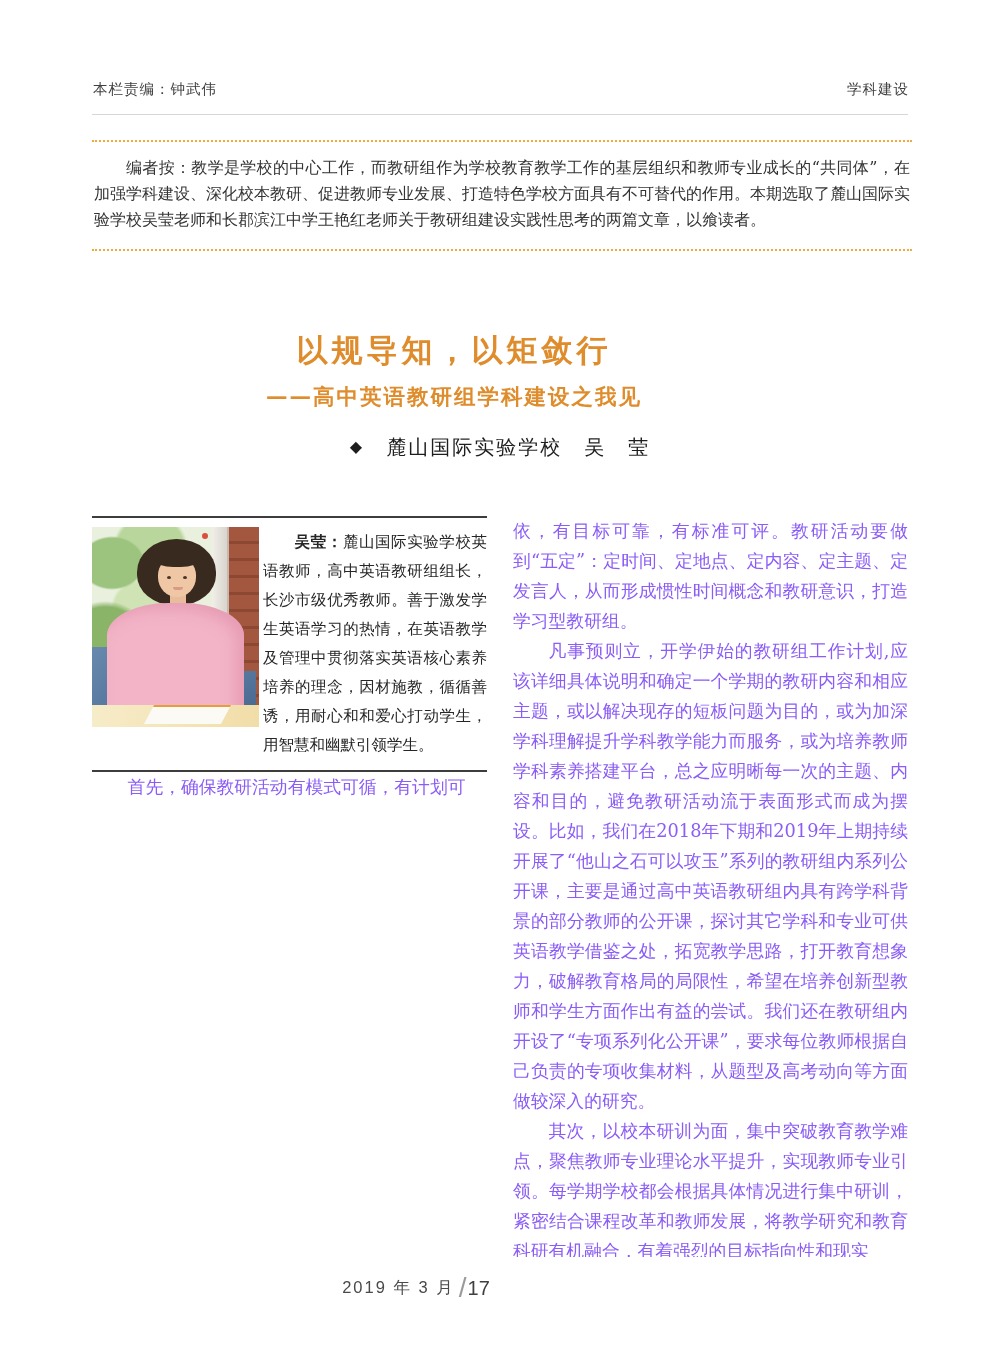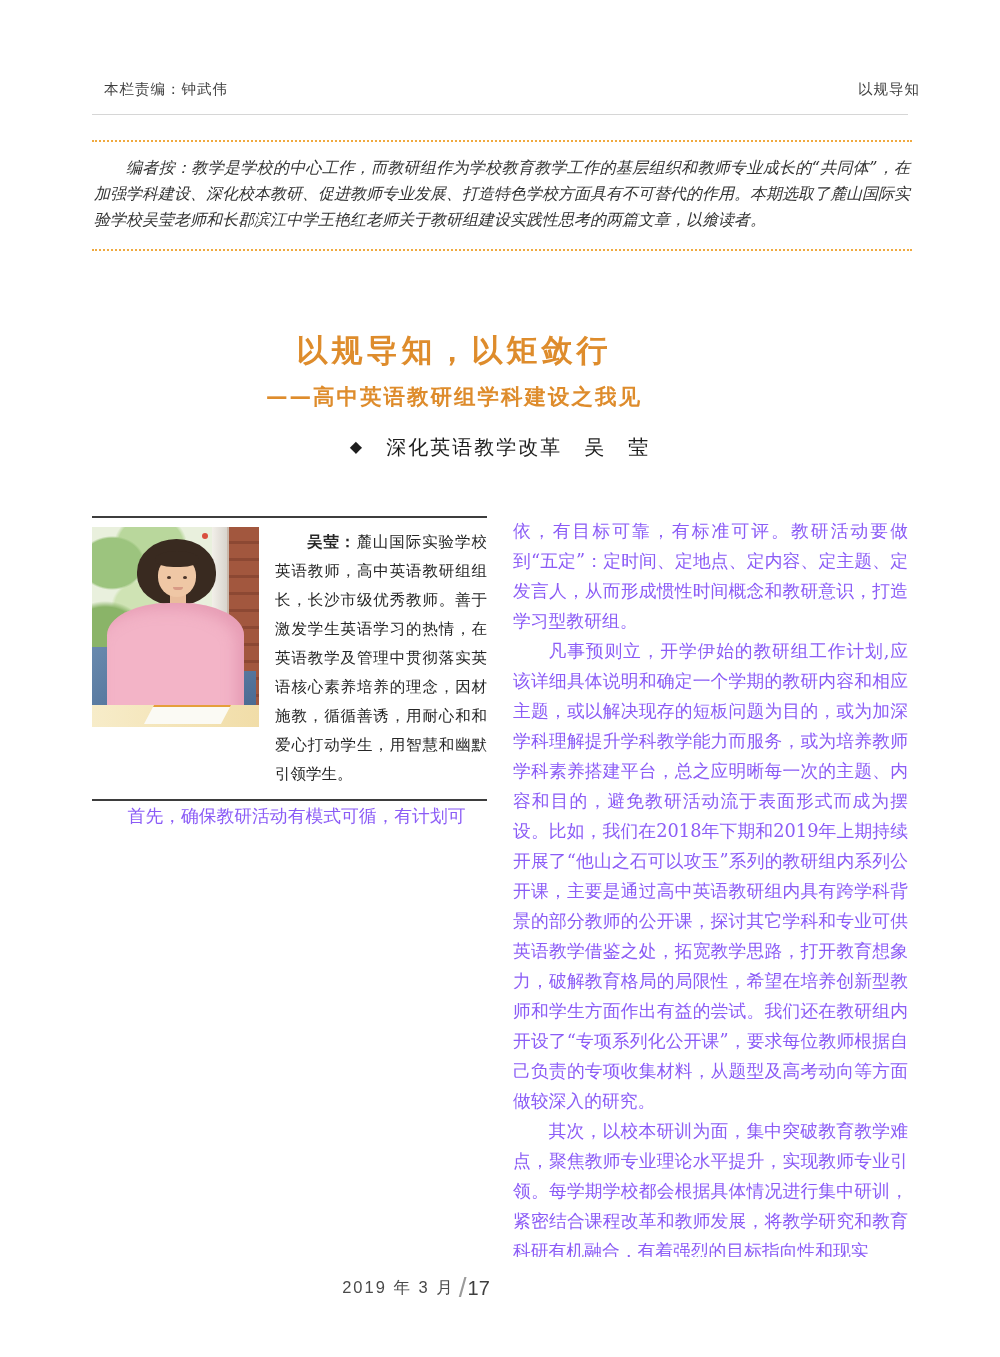--- a/index.html
+++ b/index.html
@@ -2,35 +2,35 @@
 <html><head>
 <meta charset="utf-8">
 <style>
   html,body{margin:0;padding:0;background:#ffffff;}
   .page{
     position:relative;width:1000px;height:1357px;background:#ffffff;overflow:hidden;
     font-family:"DejaVu Serif","Liberation Serif",serif;color:#2b2b2b;
   }
   
   .header-row{
-    position:absolute;top:80px;left:104px;width:816px;
+    position:absolute;top:80px;left:93px;width:816px;
     display:flex;justify-content:space-between;align-items:flex-end;
     font-family:"Liberation Sans","DejaVu Sans",sans-serif;
     font-size:14.5px;color:#3f3f3f;letter-spacing:1px;
   }
   .header-rule{position:absolute;top:114px;left:92px;width:816px;height:1px;background:#d6d6d6;}
   
   .editor-note{
     position:absolute;top:140px;left:92px;width:816px;
     border-top:2px dotted #f0a93f;border-bottom:2px dotted #f0a93f;
     padding:13px 2px 16px 2px;
     font-size:16px;line-height:26px;color:#333;
     text-align:justify;
   }
-  .editor-note p{margin:0;text-indent:2em;font-style:italic;}
+  .editor-note p{margin:0;text-indent:2em;}
   
   .title-block{position:absolute;top:330px;left:0;width:908px;text-align:center;}
   .main-title{font-size:31px;font-weight:bold;color:#de8c2c;letter-spacing:4px;margin:0;}
   .sub-title{font-size:21.5px;font-weight:bold;color:#de8c2c;letter-spacing:2px;margin:10px 0 4px 0;}
   .author-line{
     position:absolute;top:434px;left:0;width:1000px;text-align:center;
     font-size:20px;color:#1d1d1d;letter-spacing:2px;
   }
   .author-line .diamond{font-size:16px;position:relative;top:-2px;margin-right:14px;}
   
@@ -41,21 +41,21 @@
   .col{width:395px;}
   .col p.body-p{
     margin:0;font-size:17.8px;line-height:30px;color:#8b5cf6;
     text-align:justify;
   }
   .col p.indent{text-indent:2em;}
   .col .first-p{margin-top:44px;}
   
   .bio-box{
     border-top:2px solid #3d3d3d;border-bottom:2px solid #3d3d3d;
-    padding:9px 0 10px 0;display:flex;gap:16px;margin-top:11px;
+    padding:9px 0 10px 0;display:flex;gap:4px;margin-top:11px;
   }
   .bio-text{flex:1;font-size:15.5px;line-height:29px;color:#262626;text-align:justify;}
   .bio-text .bio-body{text-indent:0;}
   .bio-indent{display:inline-block;width:2em;}
   .bio-lead{font-weight:bold;}
   
   .photo{
     position:relative;width:167px;height:200px;overflow:hidden;flex:none;
     background:
       radial-gradient(55px 45px at 12% 18%, #9cc47e 0 55%, transparent 60%),
@@ -101,35 +101,35 @@
   .footer .f-slash{font-size:28px;color:#9a9a9a;font-weight:300;vertical-align:middle;margin:0 1px 0 4px;}
   .footer .f-num{font-size:20px;color:#3f3f3f;vertical-align:middle;}
 </style>
 </head>
 <body>
 
 <div class="page">
 
   <div class="header-row">
     <span>本栏责编：钟武伟</span>
-    <span>以规导知</span>
+    <span>学科建设</span>
   </div>
   <div class="header-rule"></div>
 
   <div class="editor-note">
     <p>编者按：教学是学校的中心工作，而教研组作为学校教育教学工作的基层组织和教师专业成长的“共同体”，在加强学科建设、深化校本教研、促进教师专业发展、打造特色学校方面具有不可替代的作用。本期选取了麓山国际实验学校吴莹老师和长郡滨江中学王艳红老师关于教研组建设实践性思考的两篇文章，以飨读者。</p>
   </div>
 
   <div class="title-block">
     <p class="main-title">以规导知，以矩敛行</p>
     <p class="sub-title">——高中英语教研组学科建设之我见</p>
   </div>
   <div class="author-line">
     <span class="diamond">◆</span>
-    <span>深化英语教学改革　吴　莹</span>
+    <span>麓山国际实验学校　吴　莹</span>
   </div>
 
   <div class="columns">
 
     <div class="col">
       <div class="bio-box">
         <div class="photo">
           <div class="ph-berry"></div>
           <div class="ph-frame"></div>
           <div class="ph-brick"></div>

